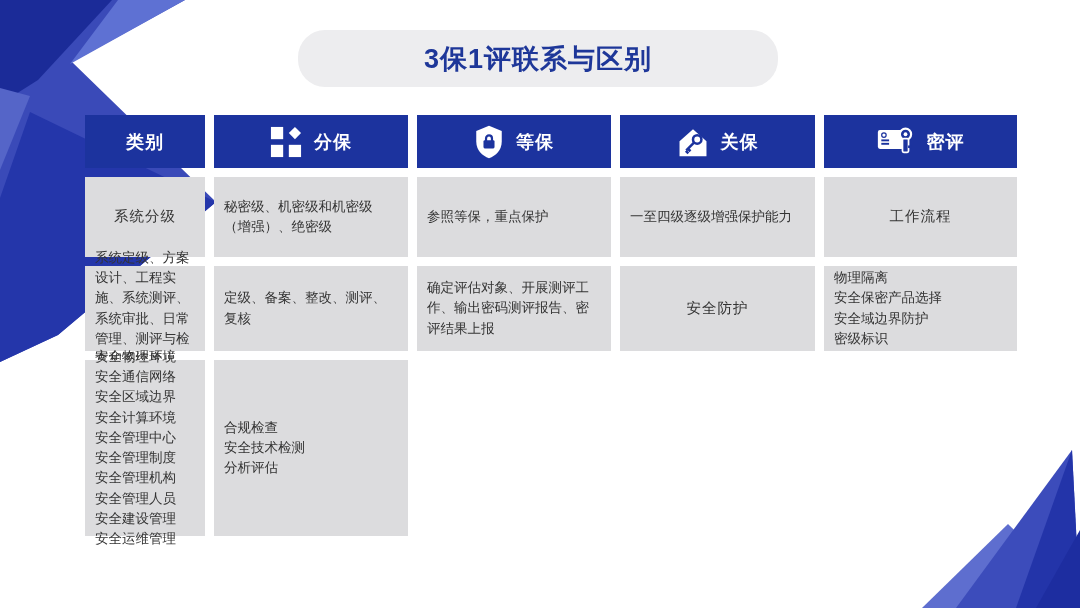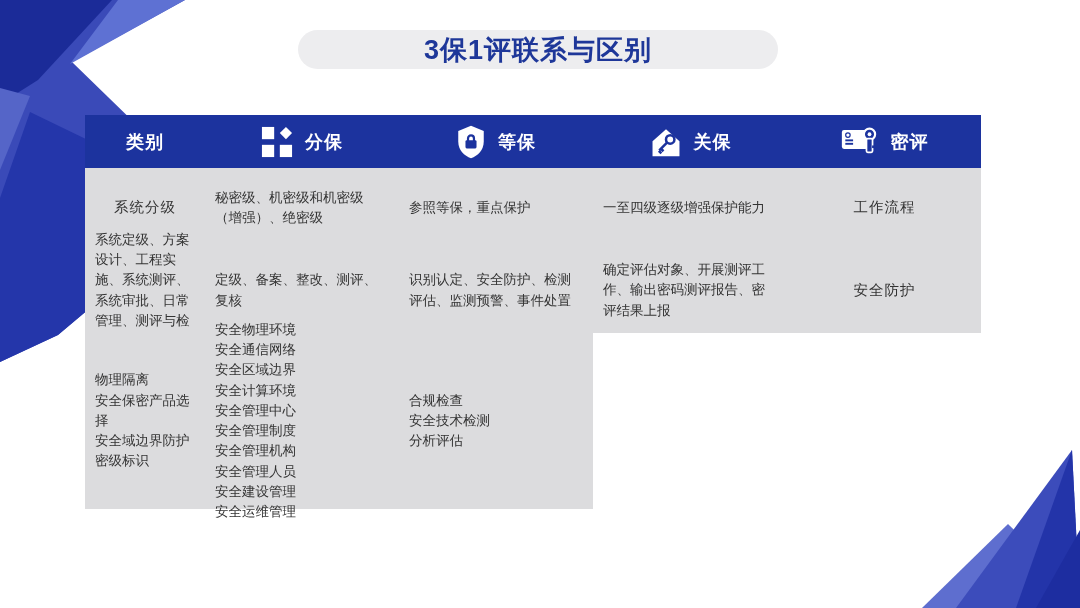--- a/index.html
+++ b/index.html
@@ -8,34 +8,34 @@
     position: relative; overflow: hidden;
     background: #ffffff;
     font-family: "Liberation Sans", "DejaVu Sans", sans-serif;
   }
   .decor { position: absolute; pointer-events: none; }
   .decor.tl { left: 0; top: 0; }
   .decor.br { right: 0; bottom: 0; }
 
   .title-pill {
     position: absolute; left: 298px; top: 30px;
-    width: 480px; height: 39px;
+    width: 480px; height: 57px;
     background: #ededef; border-radius: 27px;
     display: flex; align-items: center; justify-content: center;
     font-size: 27px; font-weight: bold; color: #1e3799;
     letter-spacing: 1px;
   }
 
   .cmp-table {
     position: absolute; left: 85px; top: 115px;
     width: 911px;
     display: grid;
     grid-template-columns: 120px 194px 194px 195px 193px;
     grid-template-rows: 53px 80px 85px 176px;
-    gap: 0;
+    gap: 9px;
   }
   .hcell {
     background: #1c339e; color: #ffffff;
     display: flex; align-items: center; justify-content: center;
     gap: 12px; font-size: 18px; font-weight: bold;
     letter-spacing: 1px;
   }
   .hcell .icon { display: flex; align-items: center; }
   .cell {
     background: #dcdcde; color: #333333;
@@ -128,21 +128,20 @@
   </div>
 
   <div class="cell rowlabel">系统分级</div>
   <div class="cell">秘密级、机密级和机密级（增强）、绝密级</div>
   <div class="cell">参照等保，重点保护</div>
   <div class="cell">一至四级逐级增强保护能力</div>
 
   <div class="cell rowlabel">工作流程</div>
   <div class="cell">系统定级、方案设计、工程实施、系统测评、系统审批、日常管理、测评与检查和系统废止</div>
   <div class="cell">定级、备案、整改、测评、复核</div>
-  <div class="cell">识别认定、安全防护、检测评估、监测预警、事件处置</div>
   <div class="cell">确定评估对象、开展测评工作、输出密码测评报告、密评结果上报</div>
 
   <div class="cell rowlabel">安全防护</div>
   <div class="cell">物理隔离
 安全保密产品选择
 安全域边界防护
 密级标识</div>
   <div class="cell">安全物理环境
 安全通信网络
 安全区域边界

